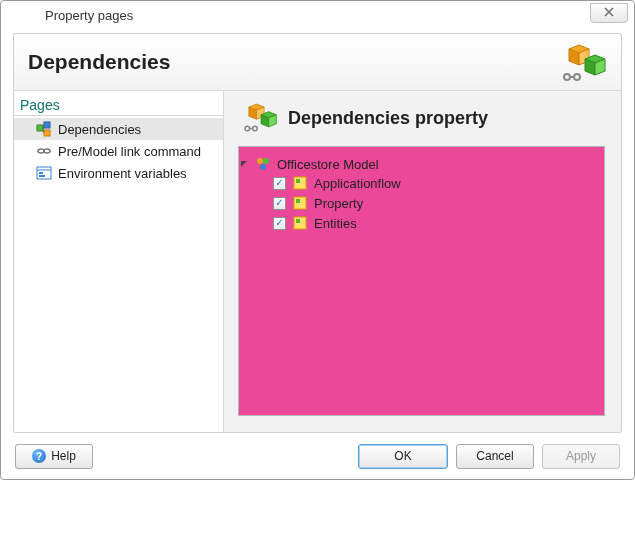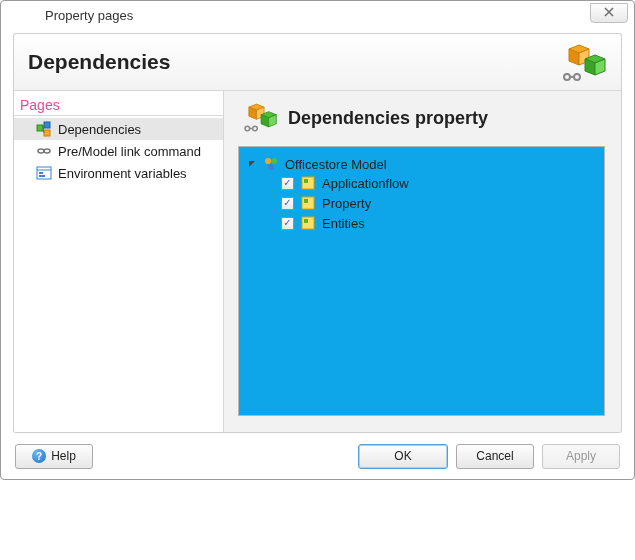--- a/index.html
+++ b/index.html
@@ -83,21 +83,21 @@
   .sidebar {
     width: 210px;
     border-right: 1px solid #d7d7d7;
     background: #ffffff;
     display: flex;
     flex-direction: column;
   }
   .sidebar-header {
     padding: 6px 8px 2px 6px;
     font-size: 14px;
-    color: #ec4899;
+    color: #0f766e;
     border-bottom: 1px solid #d9d9d9;
   }
   .nav-list {
     padding: 2px 0;
   }
   .nav-item {
     display: flex;
     align-items: center;
     gap: 6px;
     padding: 2px 6px 2px 22px;
@@ -129,24 +129,24 @@
     align-items: center;
     gap: 10px;
     margin-bottom: 10px;
   }
   .content-title {
     font-size: 18px;
     font-weight: bold;
     color: #222;
   }
   .tree-panel {
-    background: #0ea5e9;
+    background: #ec4899;
     border: 1px solid #b7b7b7;
     flex: 1;
-    padding: 8px 8px;
+    padding: 8px 0;
     overflow: auto;
   }
   .tree-root {
     display: flex;
     align-items: center;
     gap: 6px;
     padding: 1px 0;
   }
   .tree-children {
     padding-left: 34px;

